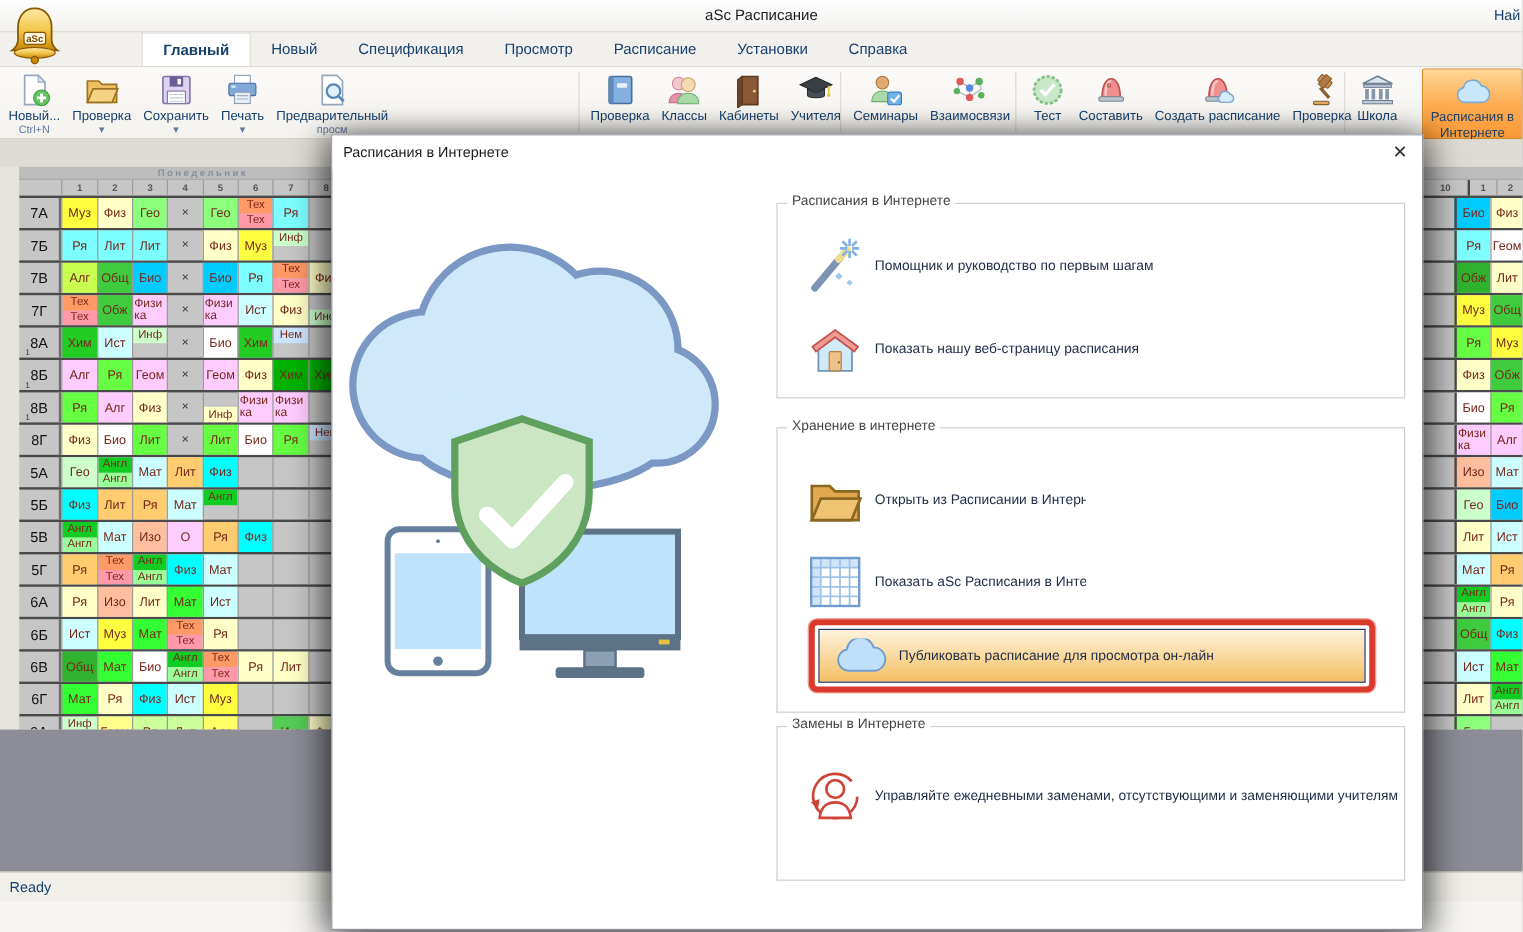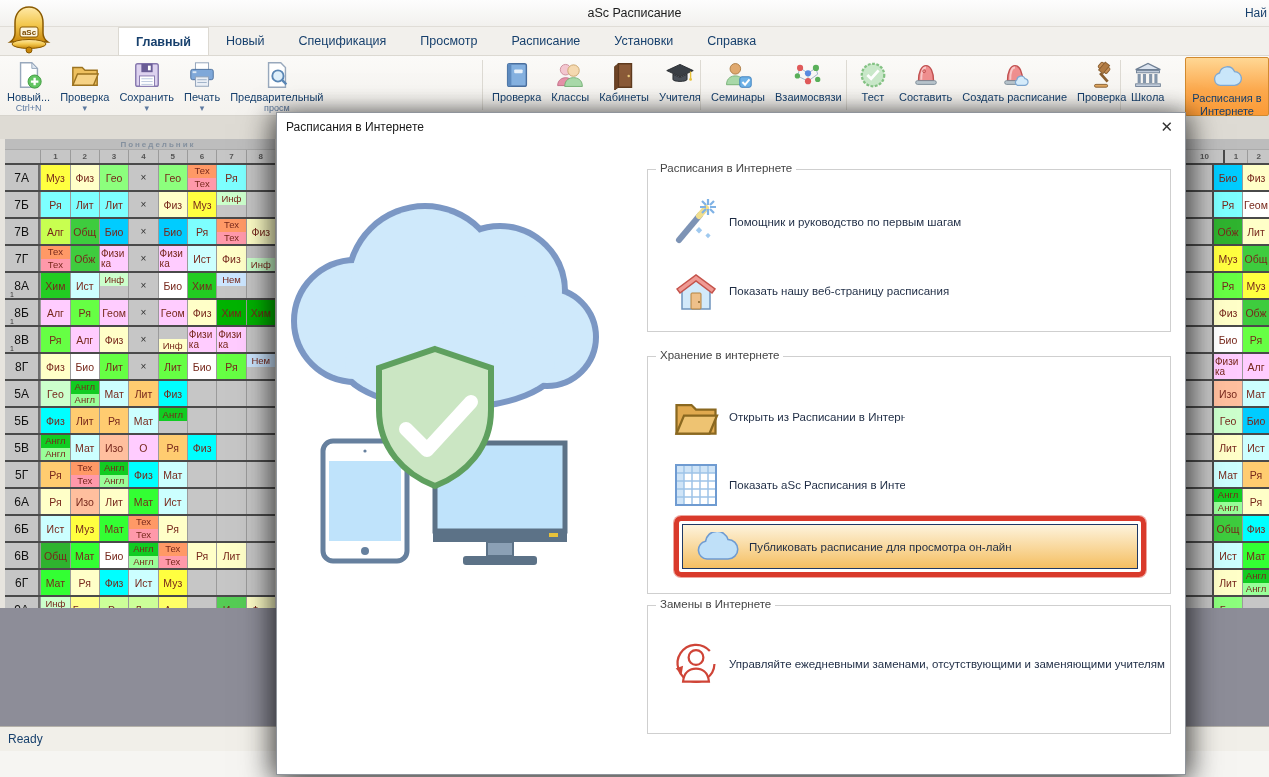--- a/index.html
+++ b/index.html
@@ -38,21 +38,21 @@
     border:1px solid #9ebfdf;display:flex;align-items:center;}
   .combo .cico{width:18px;height:18px;margin:0 4px 0 3px;}
   .combo .cval{flex:1;font-size:12px;color:#222;}
   .combo .carrow{width:18px;height:20px;border-left:1px solid #c9d8ea;
     background:linear-gradient(#fafafa,#e8e8e8);display:flex;align-items:center;justify-content:center;
     font-size:8px;color:#555;}
 
   
   .bandarea{position:absolute;left:0;top:116px;width:1269px;height:23px;background:#dedbd4;}
   .gridwrap{position:absolute;top:139px;overflow:hidden;background:#c6c6c6;height:469px;}
-  .gw-left{left:5px;width:270px;}
+  .gw-left{left:16px;width:270px;}
   .gw-right{left:1186px;width:83px;}
   .gband{height:11px;background:#bdbdbd;position:relative;border-bottom:1px solid #aaa;}
   .gband span{position:absolute;left:36px;right:0;top:1px;text-align:center;font-size:8px;
     font-weight:bold;color:#84909e;letter-spacing:2px;}
   .gnums{height:13px;display:flex;}
   .gnums .gc{font-size:8px;font-weight:bold;color:#555;display:flex;align-items:center;justify-content:center;}
   .grow{height:27px;display:flex;border-top:2px solid #4a4a4a;}
   .glab{width:36px;display:flex;align-items:center;justify-content:center;font-size:12px;
     color:#111;border-right:2px solid #6e6e6e;position:relative;}
   .glab i{position:absolute;left:5px;bottom:0;font-style:normal;font-size:7px;color:#333;}

